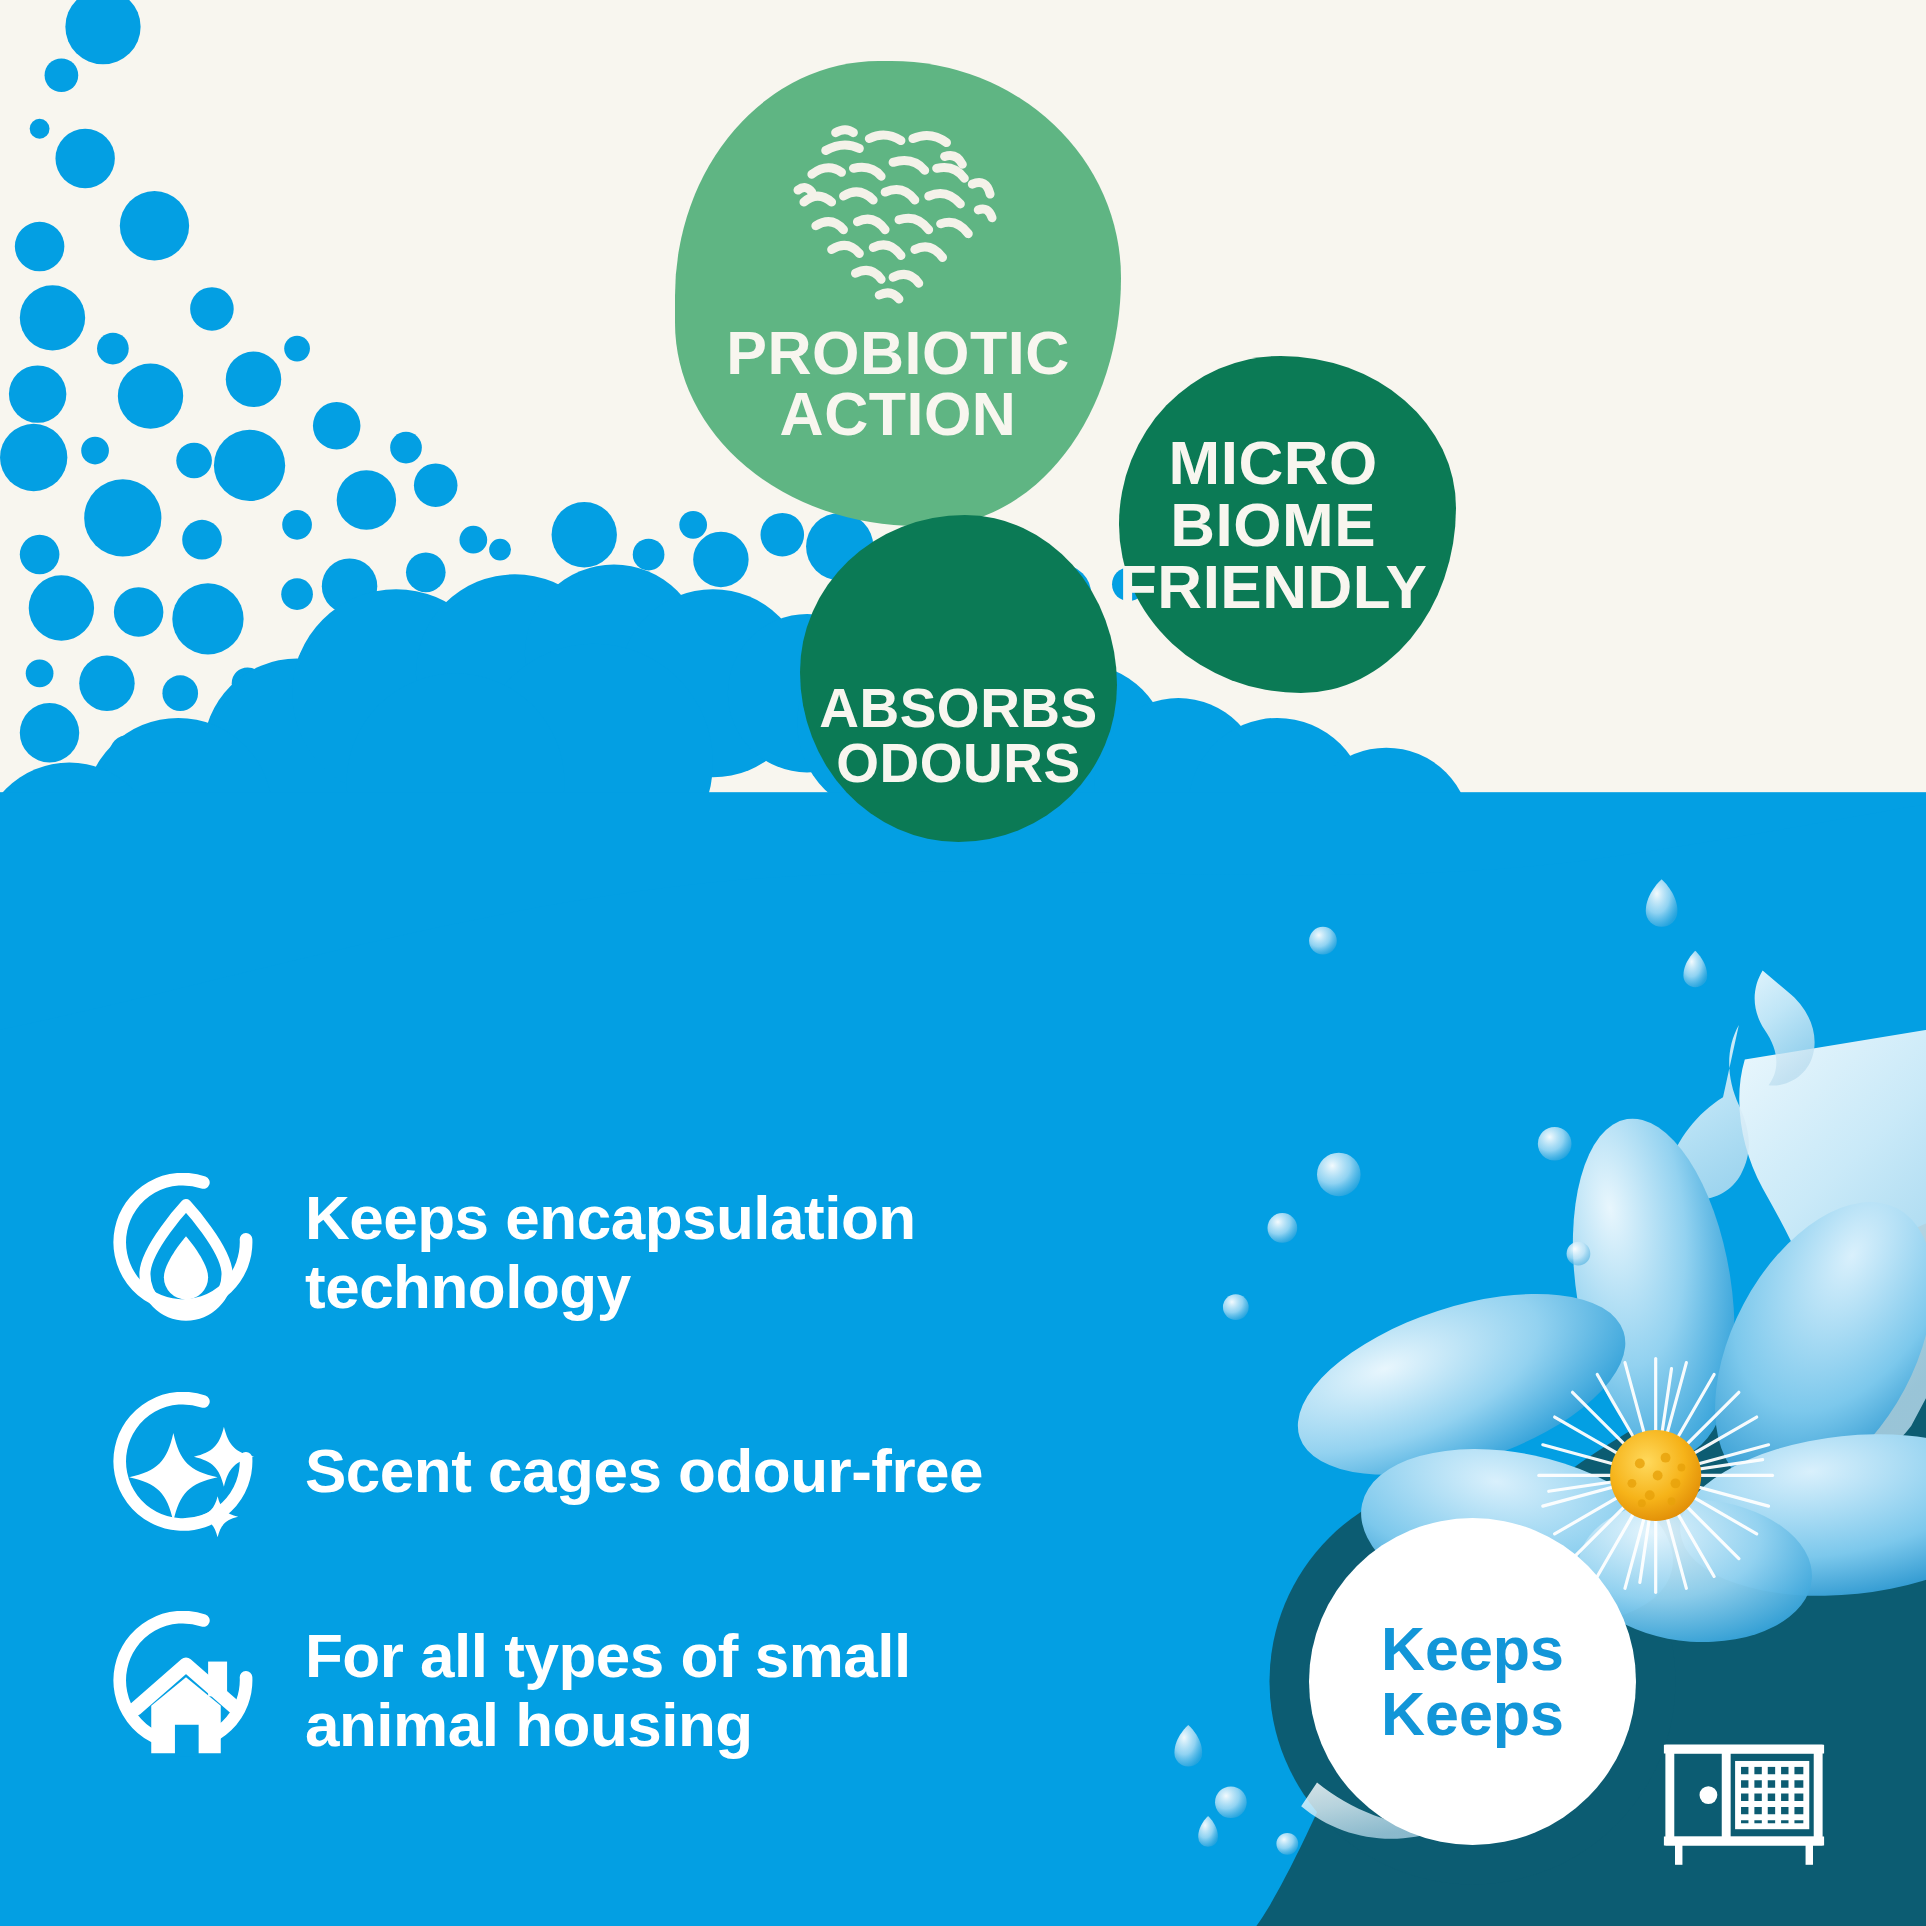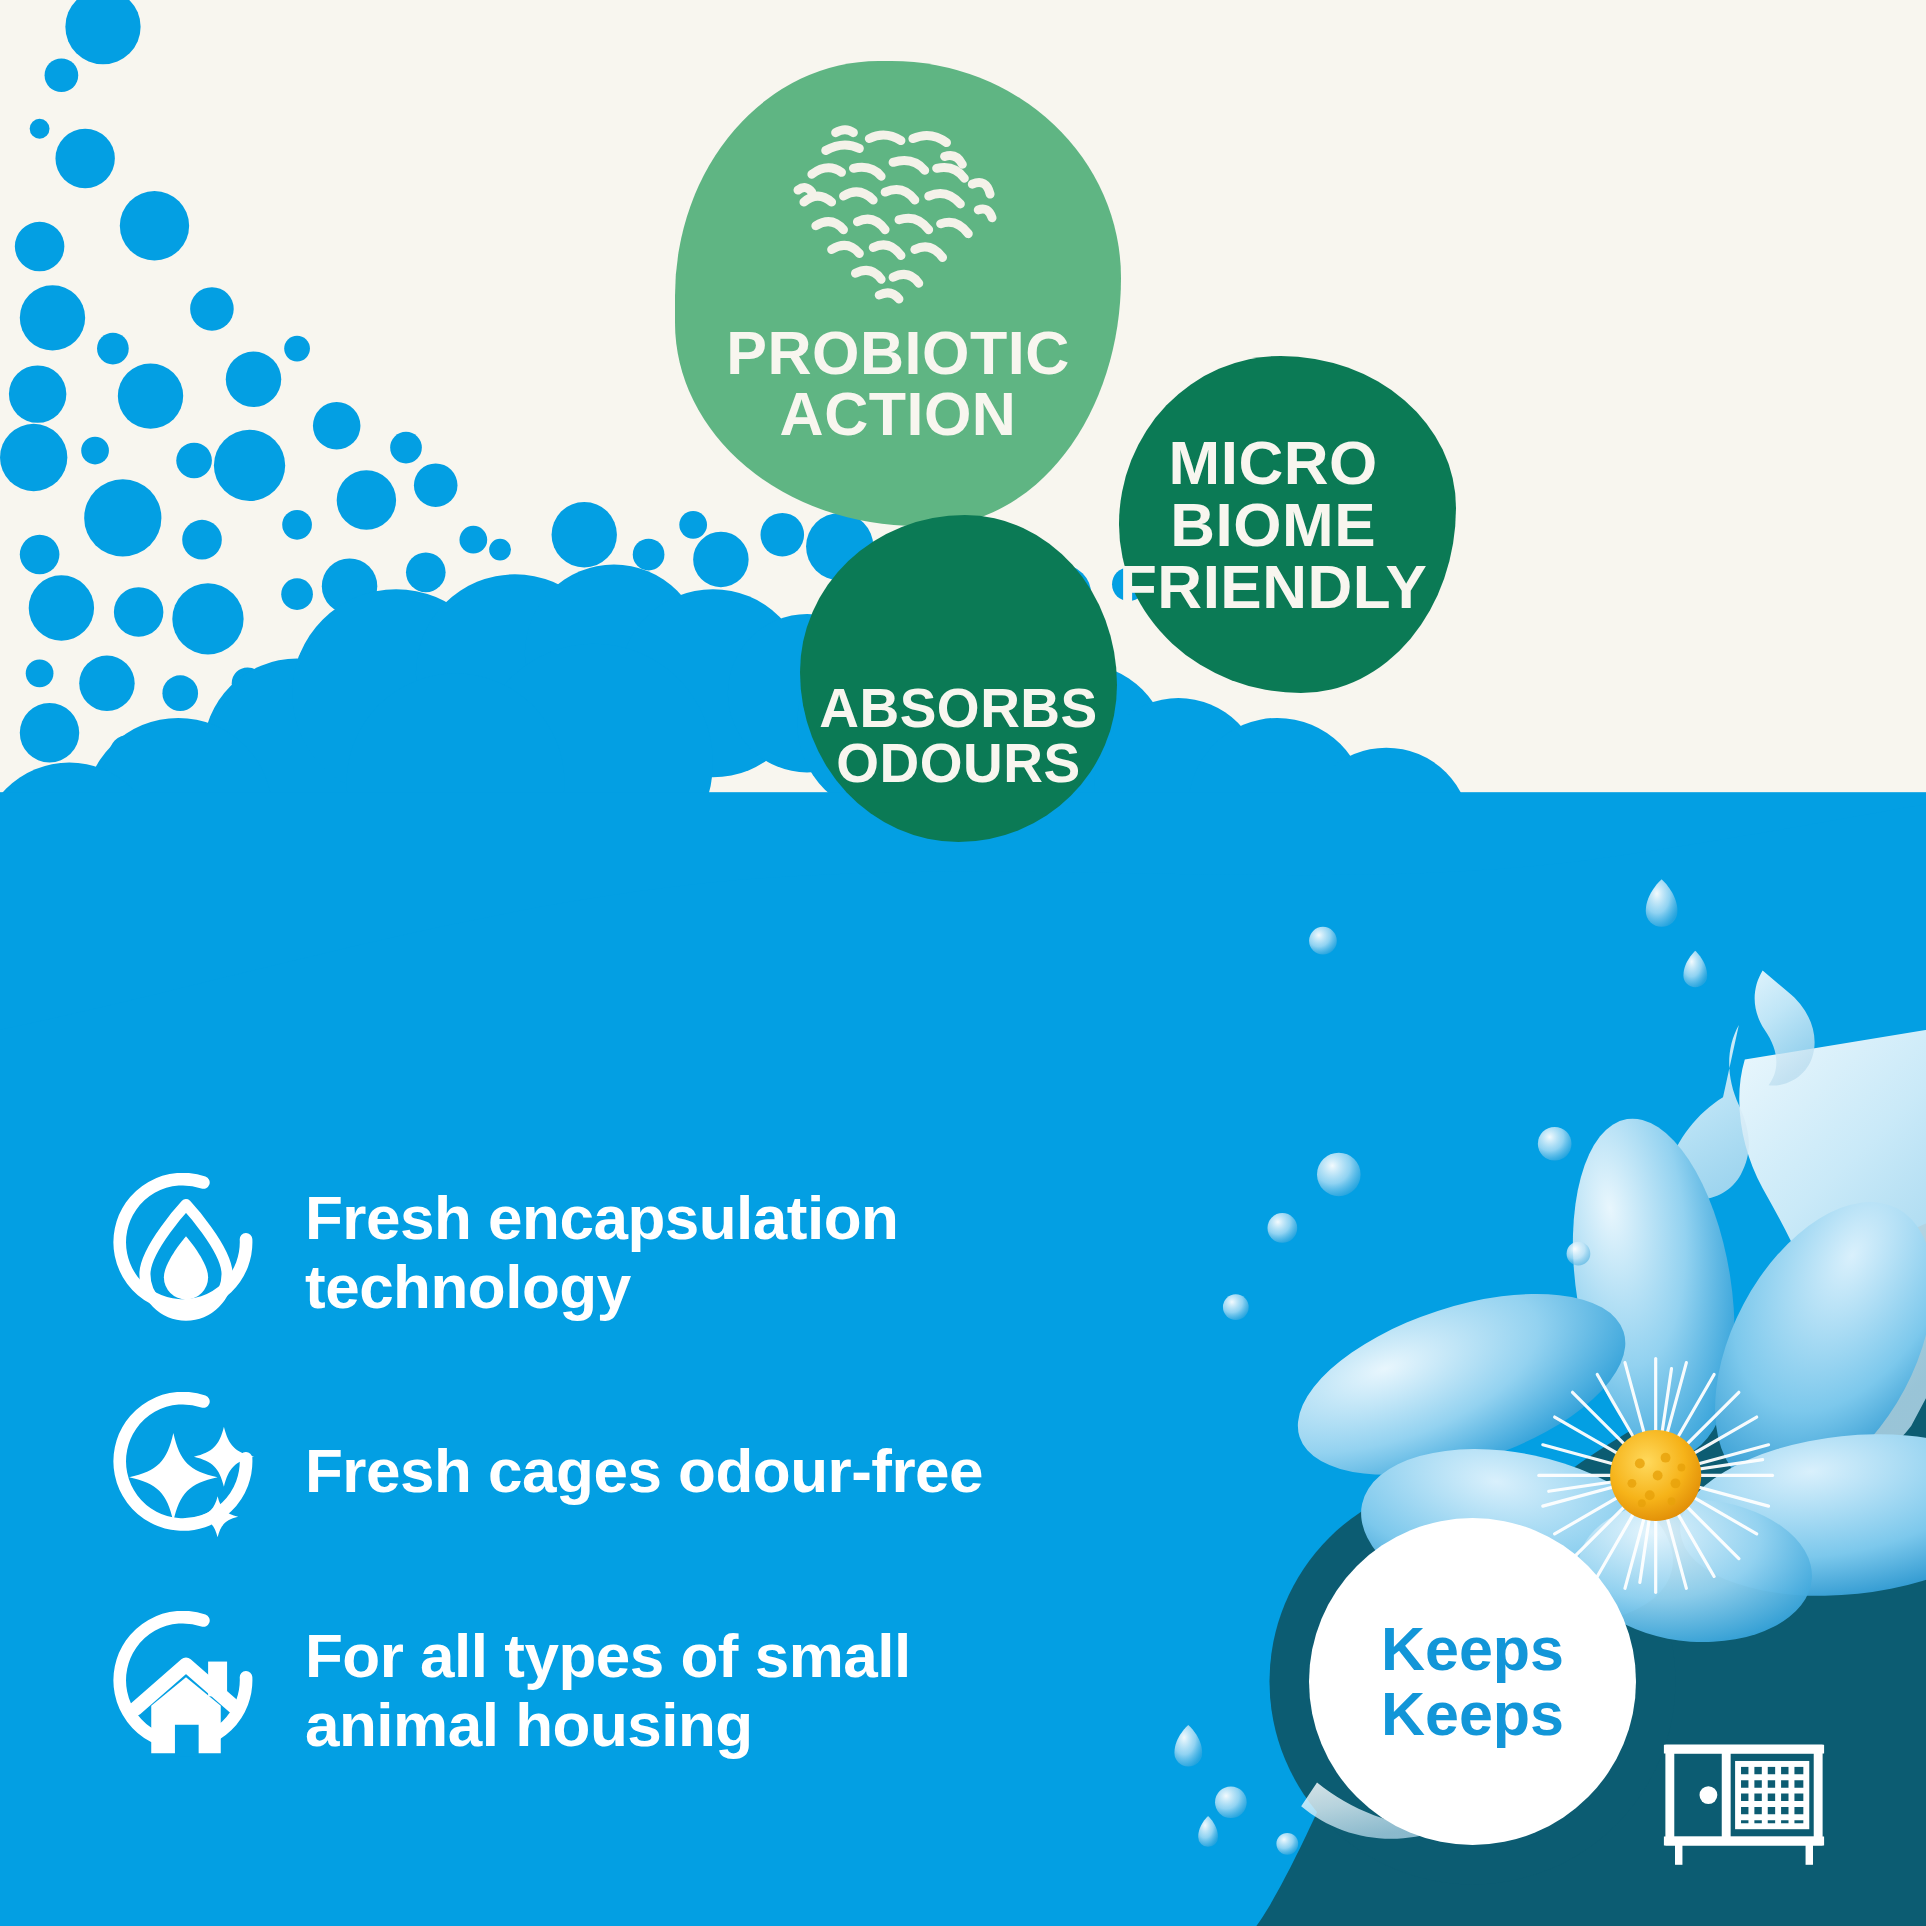--- a/index.html
+++ b/index.html
@@ -337,31 +337,31 @@
   </div>
 
   <div id="features">
 
     <div class="feature">
       <svg class="feature-icon" viewBox="0 0 100 100">
         <path d="M88,42 a40,40 0 1 1 -27,-36" fill="none" stroke="#FFFFFF" stroke-width="8" stroke-linecap="round"></path>
         <path d="M50,20 C50,20 76,48 76,64 a26,26 0 0 1 -52,0 C24,48 50,20 50,20 Z" fill="none" stroke="#FFFFFF" stroke-width="7" stroke-linejoin="round"></path>
         <path d="M50,40 C50,40 64,56 64,66 a14,14 0 0 1 -28,0 C36,56 50,40 50,40 Z" fill="#FFFFFF"></path>
       </svg>
-      <div class="feature-label">Fresh encapsulation technology</div>
+      <div class="feature-label">Keeps encapsulation technology</div>
     </div>
 
     <div class="feature">
       <svg class="feature-icon" viewBox="0 0 100 100">
         <path d="M88,42 a40,40 0 1 1 -27,-36" fill="none" stroke="#FFFFFF" stroke-width="8" stroke-linecap="round"></path>
         <path d="M42,26 C46,44 52,50 70,54 C52,58 46,64 42,82 C38,64 32,58 14,54 C32,50 38,44 42,26 Z" fill="#FFFFFF"></path>
         <path d="M74,22 C77,34 81,38 93,41 C81,44 77,48 74,60 C71,48 67,44 55,41 C67,38 71,34 74,22 Z" fill="#FFFFFF"></path>
         <path d="M70,66 C72,74 75,77 83,79 C75,81 72,84 70,92 C68,84 65,81 57,79 C65,77 68,74 70,66 Z" fill="#FFFFFF"></path>
       </svg>
-      <div class="feature-label">Fresh cages odour-free</div>
+      <div class="feature-label">Scent cages odour-free</div>
     </div>
 
     <div class="feature">
       <svg class="feature-icon" viewBox="0 0 100 100">
         <path d="M88,42 a40,40 0 1 1 -27,-36" fill="none" stroke="#FFFFFF" stroke-width="8" stroke-linecap="round"></path>
         <path d="M18,62 L50,34 L82,62" fill="none" stroke="#FFFFFF" stroke-width="9" stroke-linecap="round" stroke-linejoin="round"></path>
         <rect x="64" y="32" width="12" height="22" fill="#FFFFFF"></rect>
         <path d="M28,60 L28,90 L72,90 L72,60 L50,42 Z" fill="#FFFFFF"></path>
         <rect x="43" y="72" width="15" height="20" fill="#039FE3"></rect>
       </svg>

